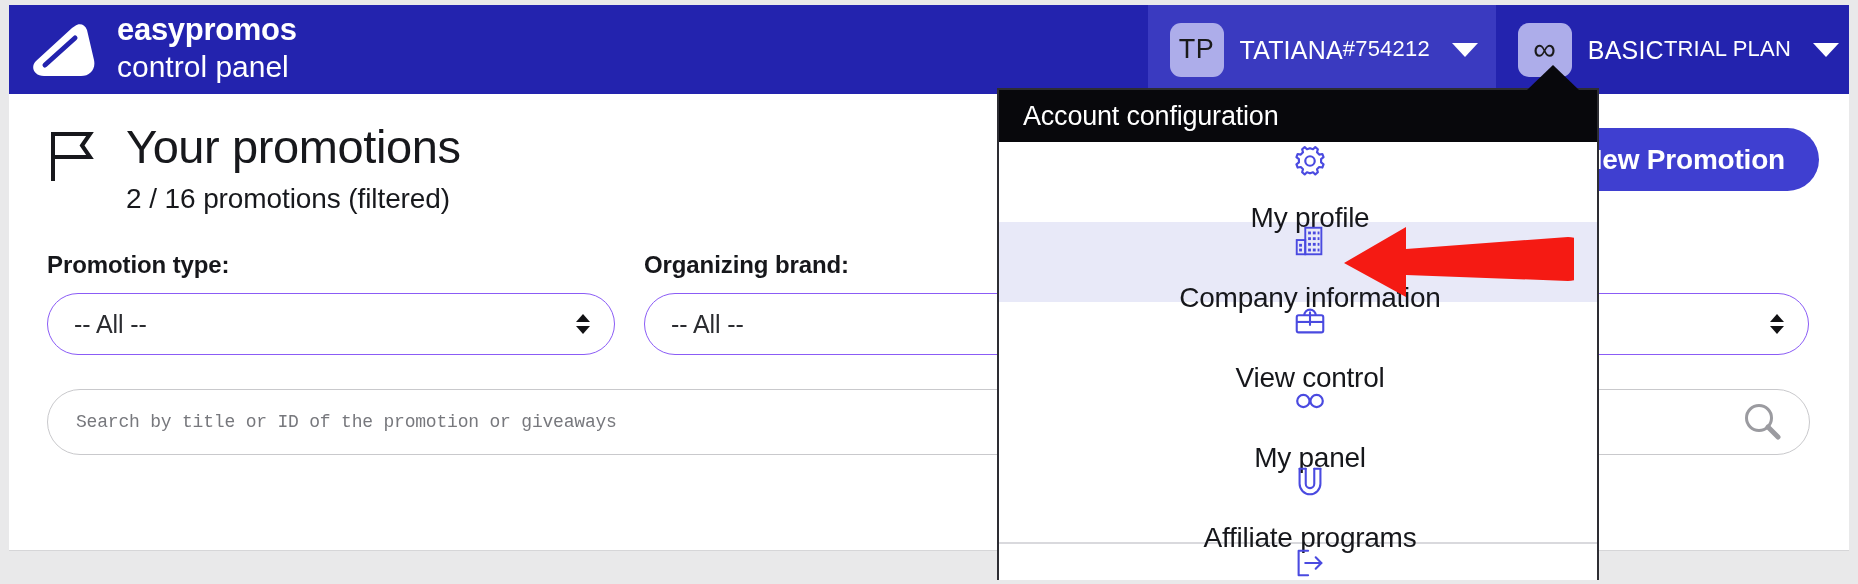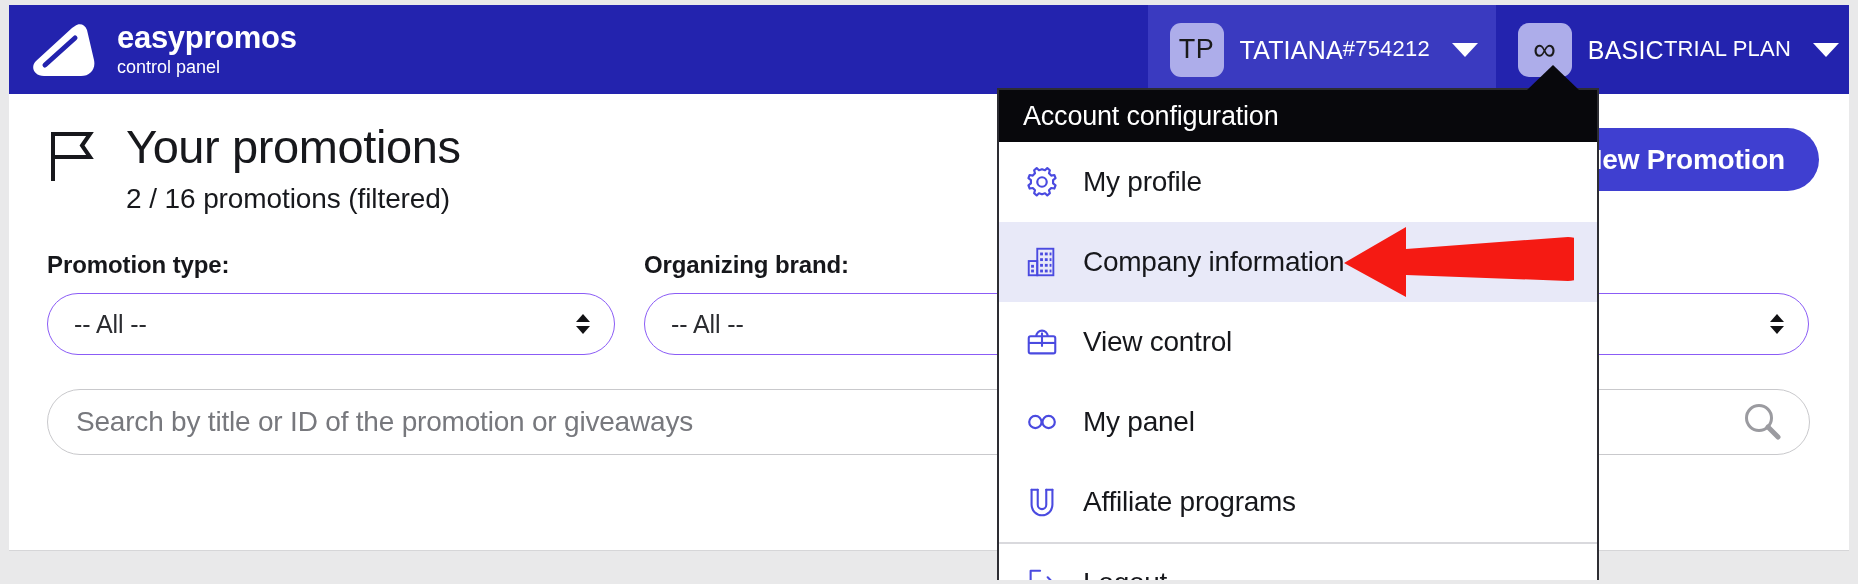--- a/index.html
+++ b/index.html
@@ -33,21 +33,21 @@
     padding-left: 22px; gap: 20px;
     flex: 0 0 auto;
   }
   .logo-mark { width: 66px; height: 56px; flex: 0 0 auto; }
   .brand-text { display: flex; flex-direction: column; justify-content: center; }
   .brand-title {
     color: #ffffff; font-size: 31px; font-weight: bold;
     letter-spacing: -0.3px; line-height: 1.1;
   }
   .brand-sub {
-    color: #ffffff; font-size: 18px; font-weight: normal;
+    color: #ffffff; font-size: 30px; font-weight: normal;
     line-height: 1.25; margin-top: 1px;
   }
   .header-spacer { flex: 1 1 auto; }
 
   .acct-chip {
     flex: 0 0 auto; display: flex; align-items: center;
     gap: 16px; padding: 0 18px 0 22px;
     background: #3a3ac0; cursor: pointer;
     position: relative;
   }
@@ -129,22 +129,22 @@
     margin: 34px 0 0 38px;
     width: 1763px; height: 66px;
     border: 1px solid #c9c9cc; border-radius: 35px;
     background: #ffffff;
     display: flex; align-items: center;
   }
   .search-input {
     flex: 1 1 auto; height: 100%;
     border: none; outline: none; background: transparent;
     padding: 0 70px 0 28px;
-    font-family: Liberation Sans, sans-serif;
-    font-size: 28px; color: #2b2c30; letter-spacing: -0.2px;
+    font-family: Liberation Mono, monospace;
+    font-size: 18px; color: #2b2c30; letter-spacing: -0.2px;
   }
   .search-input::placeholder { color: #77787d; }
   .search-icon-btn {
     position: absolute; right: 26px; top: 50%;
     transform: translateY(-50%);
     width: 42px; height: 42px; cursor: pointer;
     background: none; border: none; padding: 0;
   }
 
   .bottom-strip {
@@ -173,20 +173,21 @@
     background: #08080c; color: #ffffff;
     height: 52px; display: flex; align-items: center;
     padding-left: 24px;
     font-size: 27px; letter-spacing: -0.2px;
   }
   .dd-item {
     display: flex; align-items: center;
     height: 80px; padding-left: 24px;
     gap: 22px; cursor: pointer;
     background: #ffffff;
+    flex-direction: column;
   }
   .dd-item.active { background: #e8e9f8; }
   .dd-item.sep { border-top: 2px solid #d9d9dd; }
   .dd-ico { width: 38px; height: 38px; flex: 0 0 auto; display: flex; align-items: center; justify-content: center; }
   .dd-label {
     font-size: 28px; color: #16171b; letter-spacing: -0.25px;
   }
 
   
   .red-arrow {

